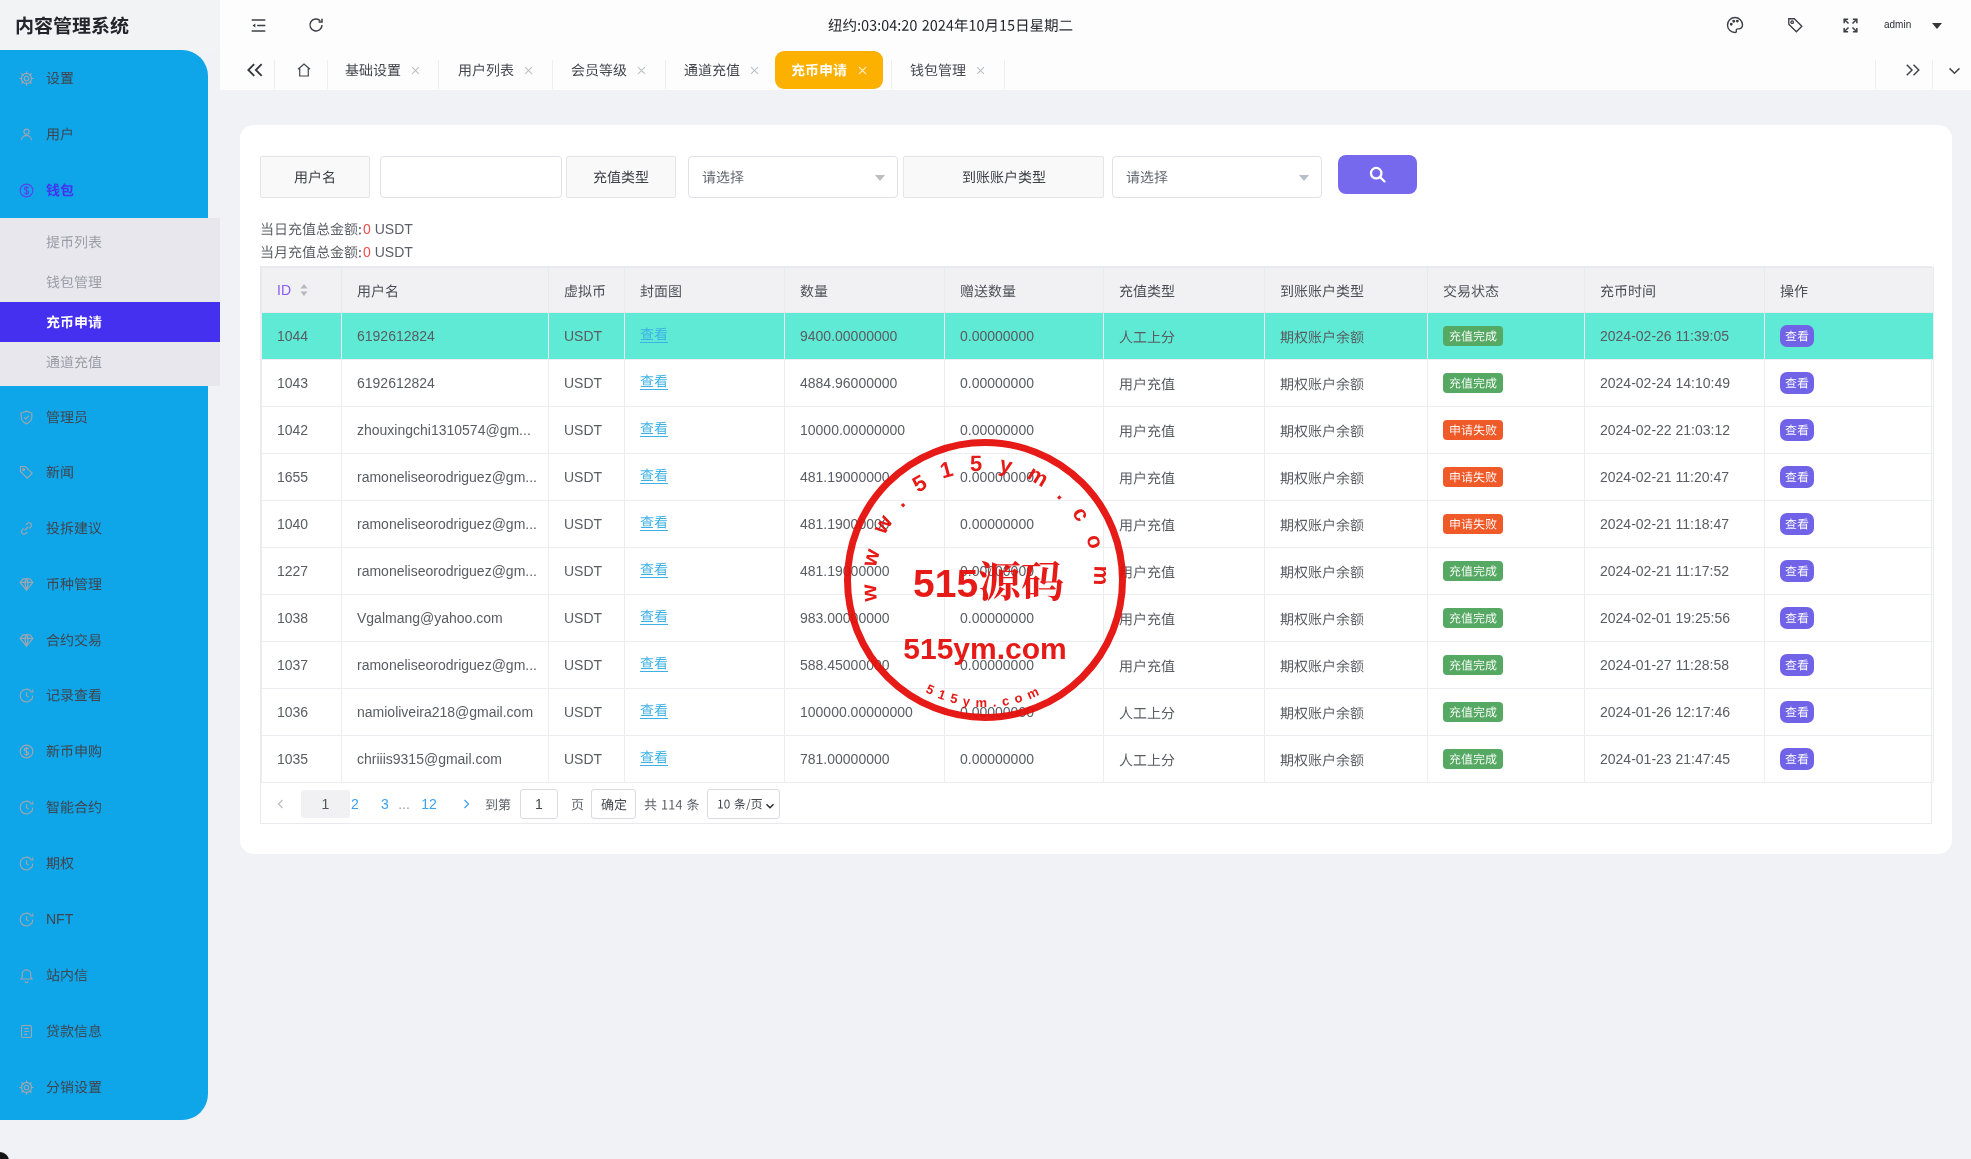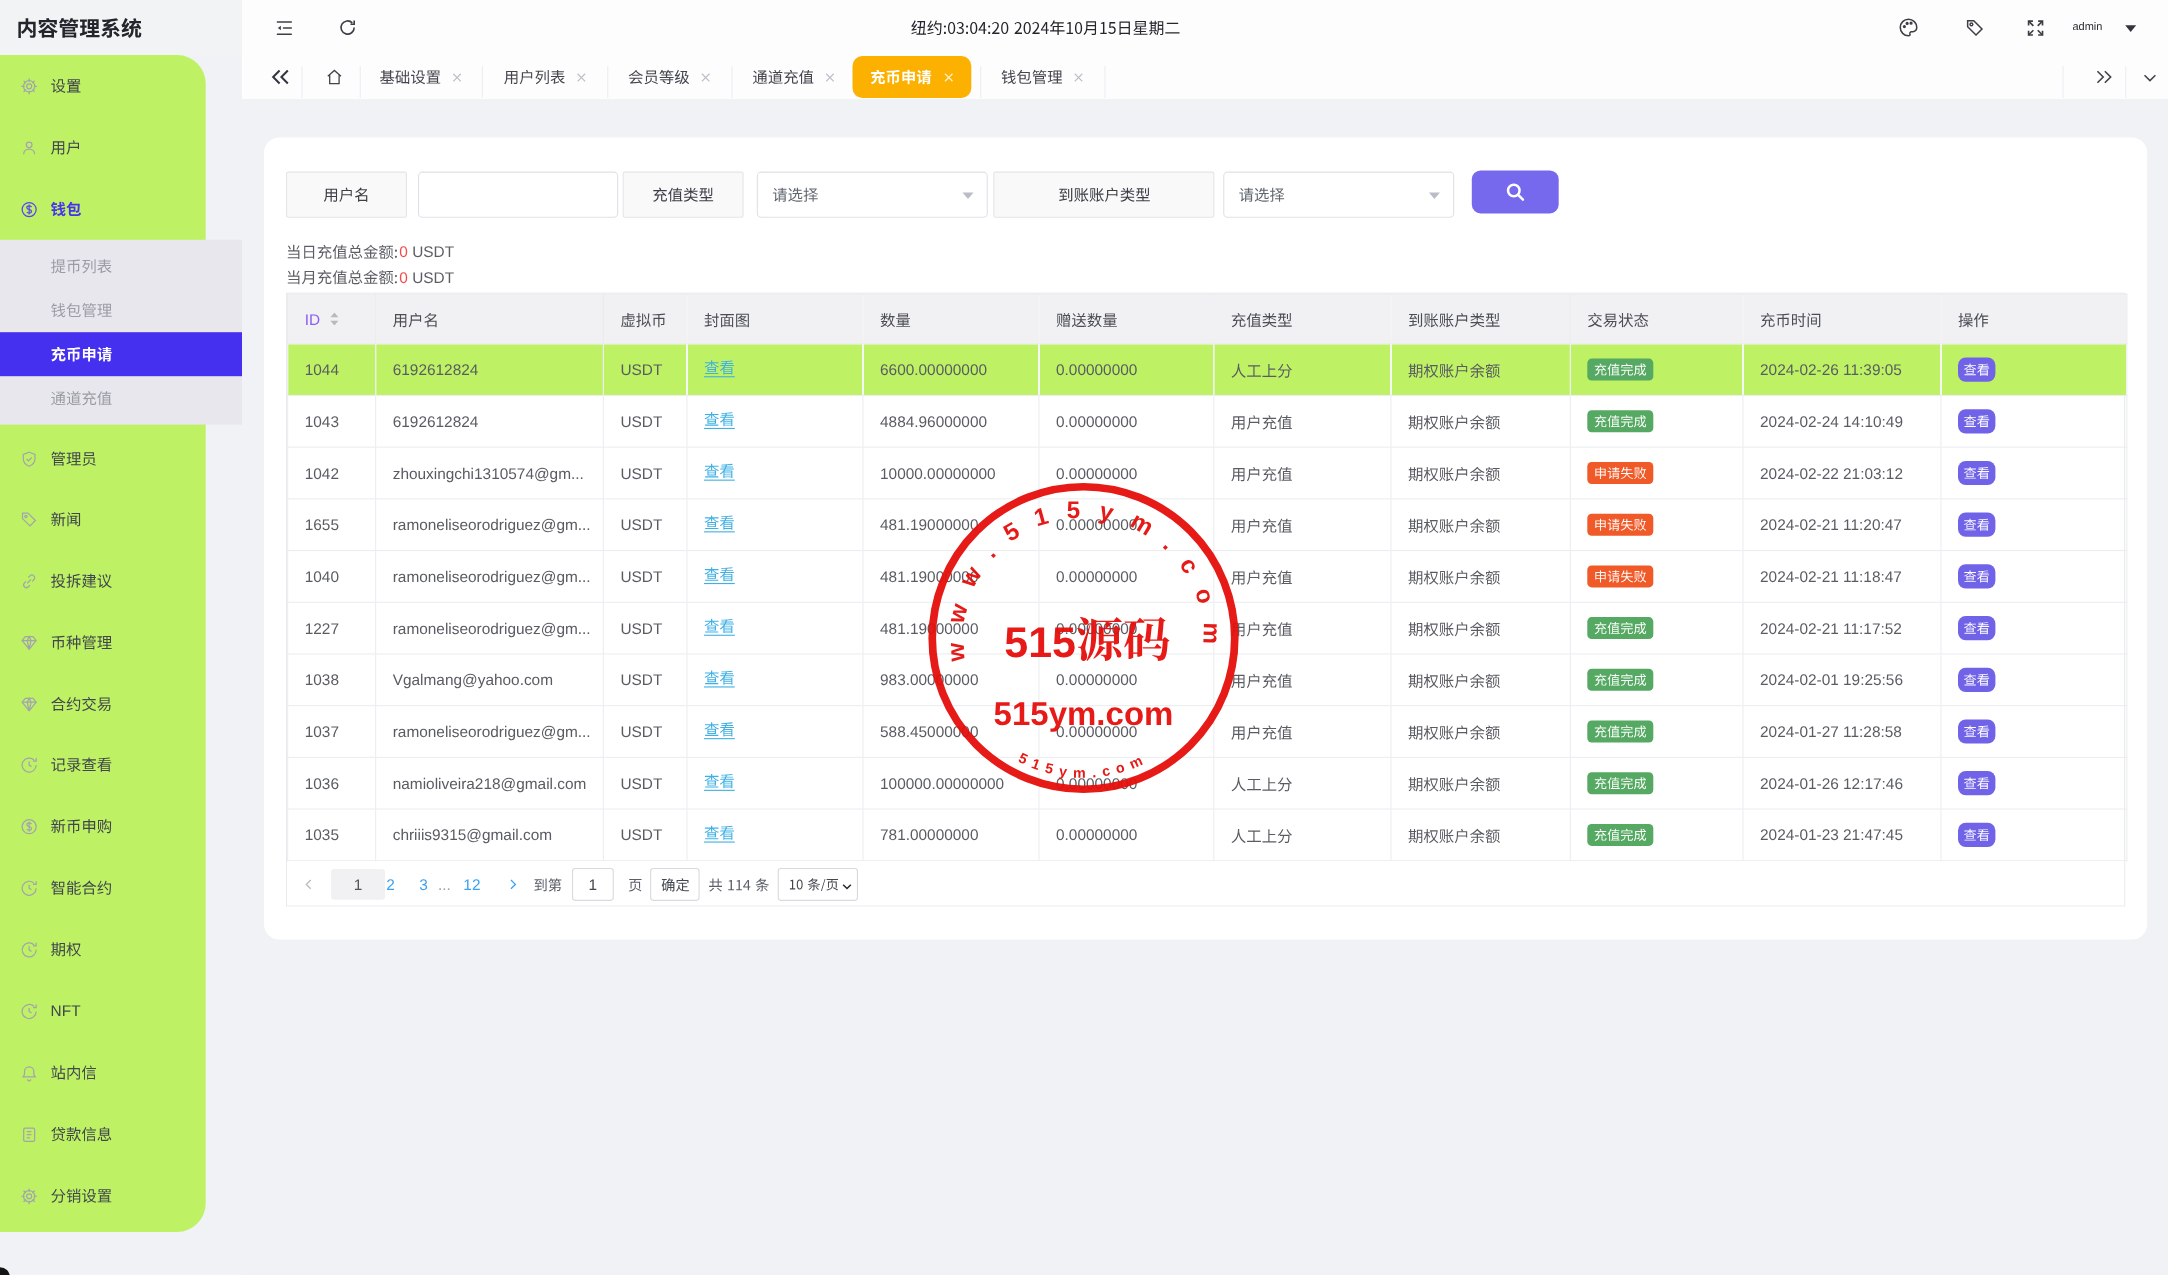--- a/index.html
+++ b/index.html
@@ -1,19 +1,19 @@
 <!DOCTYPE html>
 <html lang="zh"><head><meta charset="utf-8">
 <style>
 *{box-sizing:border-box;margin:0;padding:0}
 html,body{width:1971px;height:1159px;overflow:hidden}
 body{font-family:"Liberation Sans",sans-serif;background:#f0f2f5;position:relative;font-size:14px}
 svg{display:inline-block}
 .logo{position:absolute;left:0;top:0;width:220px;height:50px;background:#f2f3f5;display:flex;align-items:center;padding-left:15px}
-.side{position:absolute;left:0;top:50px;width:187px;height:1070px;background:#bef264;border-radius:0 26px 26px 0}
+.side{position:absolute;left:0;top:50px;width:208px;height:1070px;background:#0ea5e9;border-radius:0 26px 26px 0}
 .mitem{position:absolute;left:0;width:220px;height:56px;display:flex;align-items:center;padding-left:18px}
 .mic{stroke:#a2a5ad;fill:none;stroke-width:1.6;margin-right:11px;flex:none}
 .mic.mp{stroke:#5a44f2}
 .mtxt{color:#41454d;font-size:14px}
 .submenu{position:absolute;left:0;top:168px;width:220px;height:168px;background:#e7e7ed}
 .sitem{position:absolute;left:0;width:220px;height:40px;display:flex;align-items:center;padding-left:46px}
 .sitem.act{background:#4630ef}
 .topbar{position:absolute;left:220px;top:0;width:1751px;height:50px;background:#fdfdfe}
 .tico{position:absolute;top:0;height:50px;display:flex;align-items:center;justify-content:center}
 .tico svg{stroke:#3c3f46;fill:none;stroke-width:1.7}
@@ -29,21 +29,21 @@
 .fsel{position:absolute;top:31px;height:42px;background:#fff;border:1px solid #dfe1e6;border-radius:4px;display:flex;align-items:center;padding-left:13px}
 .caret{position:absolute;right:12px;top:18px;width:0;height:0;border-left:5.5px solid transparent;border-right:5.5px solid transparent;border-top:6px solid #b9bdc5}
 .sbtn{position:absolute;left:1098px;top:30px;width:79px;height:39px;background:#7769ee;border-radius:8px;display:flex;align-items:center;justify-content:center}
 .sums{position:absolute;left:20px;height:20px;display:flex;align-items:center;color:#5b5e64;font-size:14px}
 .sums .rz{color:#f34b4b;padding-left:1px}
 .twrap{position:absolute;left:20px;top:141px;width:1672px;height:558px;border:1px solid #e9eaed}
 table{border-collapse:collapse;table-layout:fixed;width:1670px;font-size:14px;color:#595c62}
 th,td{border:1px solid #ebedf0;height:47px;padding:0 0 0 15px;text-align:left;font-weight:normal;overflow:hidden;white-space:nowrap;vertical-align:middle}
 th svg,td svg{vertical-align:middle}
 thead th{background:#f1f1f3;height:45px;border-color:#e9eaed}
-tr.hov td{background:#bef264}
+tr.hov td{background:#5eead4}
 .lk{display:inline-block;border-bottom:1px solid #3fb0e4;padding-bottom:1px}
 .lk svg{display:block}
 .bg{display:inline-flex;width:60px;height:20px;border-radius:4px;align-items:center;justify-content:center}
 .bg.ok{background:#56a963}
 .bg.fail{background:#f05a28}
 .vbtn{display:inline-flex;width:34px;height:22px;border-radius:7px;background:#7163e8;align-items:center;justify-content:center}
 .pgbar{position:absolute;left:0;top:516px;width:1670px;height:40px;background:#fff}
 .pg{position:absolute;top:0;height:42px;display:flex;align-items:center;justify-content:center;font-size:14px}
 .blue{color:#3aa1f3}
 .pbox{position:absolute;left:40px;top:7px;width:49px;height:28px;background:#f1f1f3;color:#53565c;text-align:center;line-height:28px;border-radius:3px;font-size:14px}
@@ -523,21 +523,21 @@
 </tr>
           </thead>
 <tbody>
 <tr class="hov">
               <td>1044</td>
               <td>6192612824</td>
               <td>USDT</td>
               <td><span class="lk"><svg width="28" height="14" viewBox="0 0 28 14" fill="#3fb0e4">
                     <use href="#g2"></use>
                   </svg></span></td>
-              <td>6600.00000000</td>
+              <td>9400.00000000</td>
               <td>0.00000000</td>
               <td><svg width="56" height="14" viewBox="0 0 56 14" fill="#595c62">
                   <use href="#g3"></use>
                 </svg></td>
               <td><svg width="84" height="14" viewBox="0 0 84 14" fill="#595c62">
                   <use href="#g4"></use>
                 </svg></td>
               <td><span class="bg ok">
                   <svg width="48" height="12" viewBox="0 0 48 12" fill="#ffffff">
                     <use href="#g1"></use>

